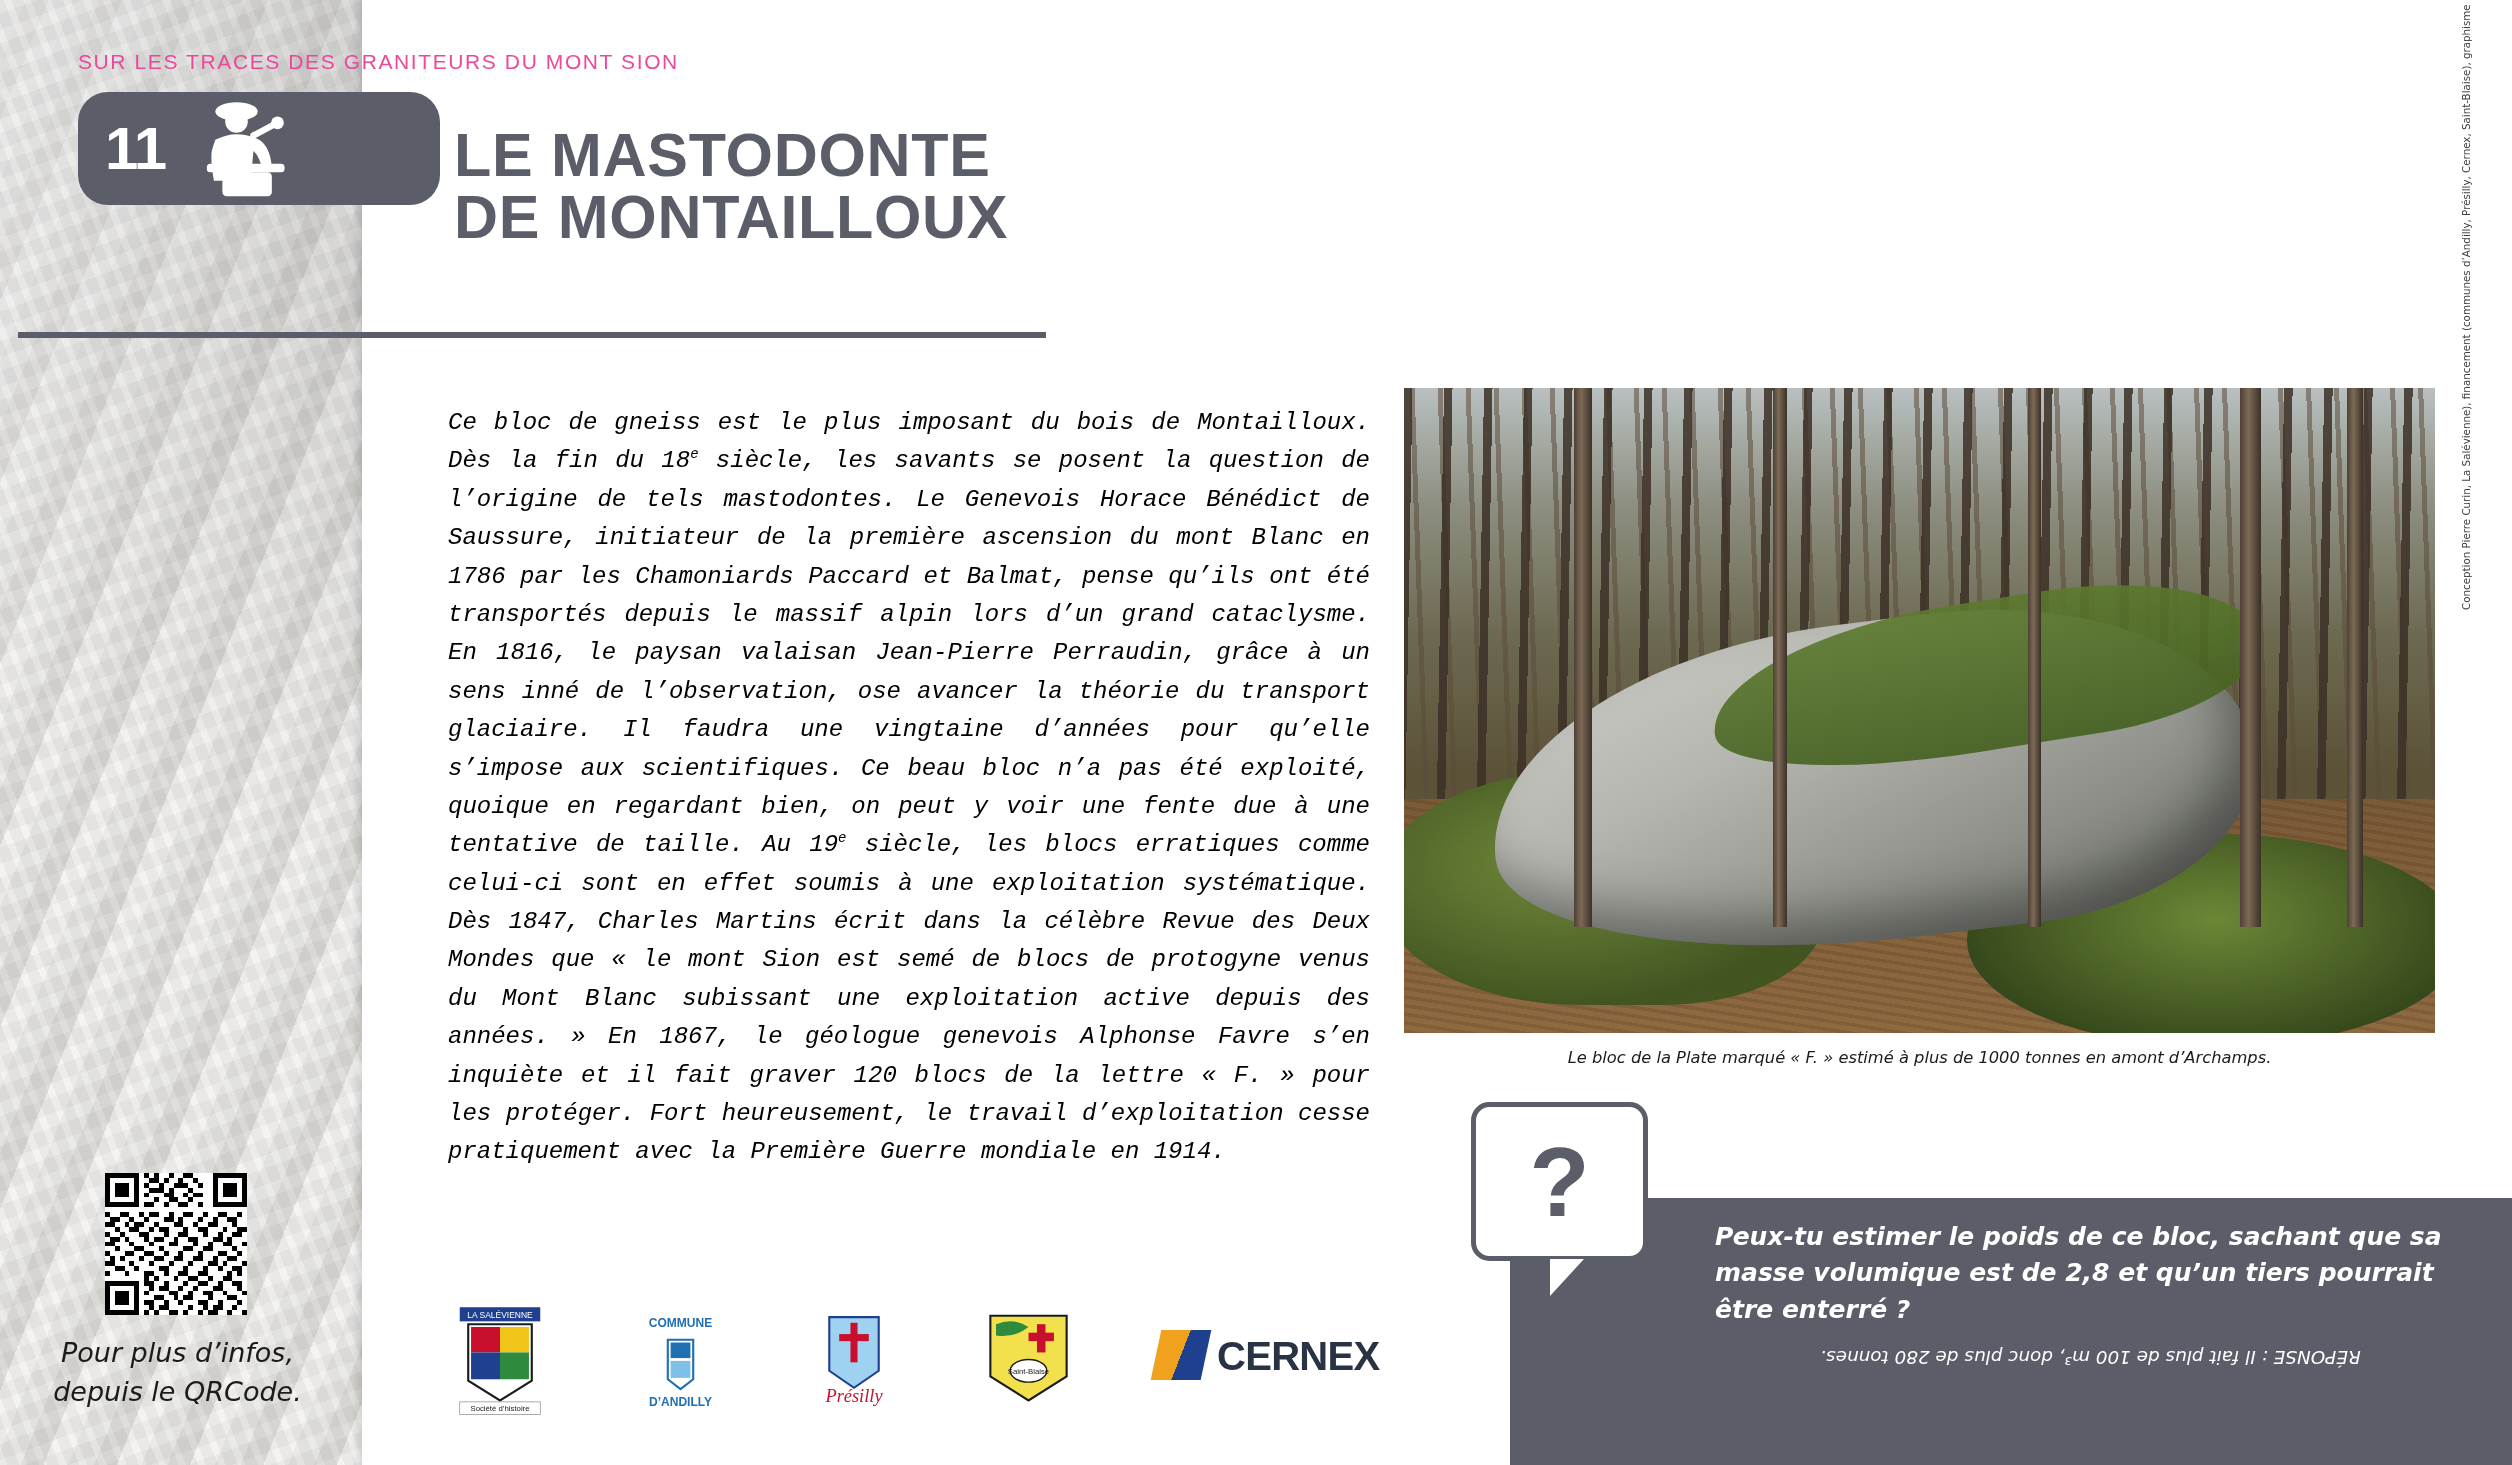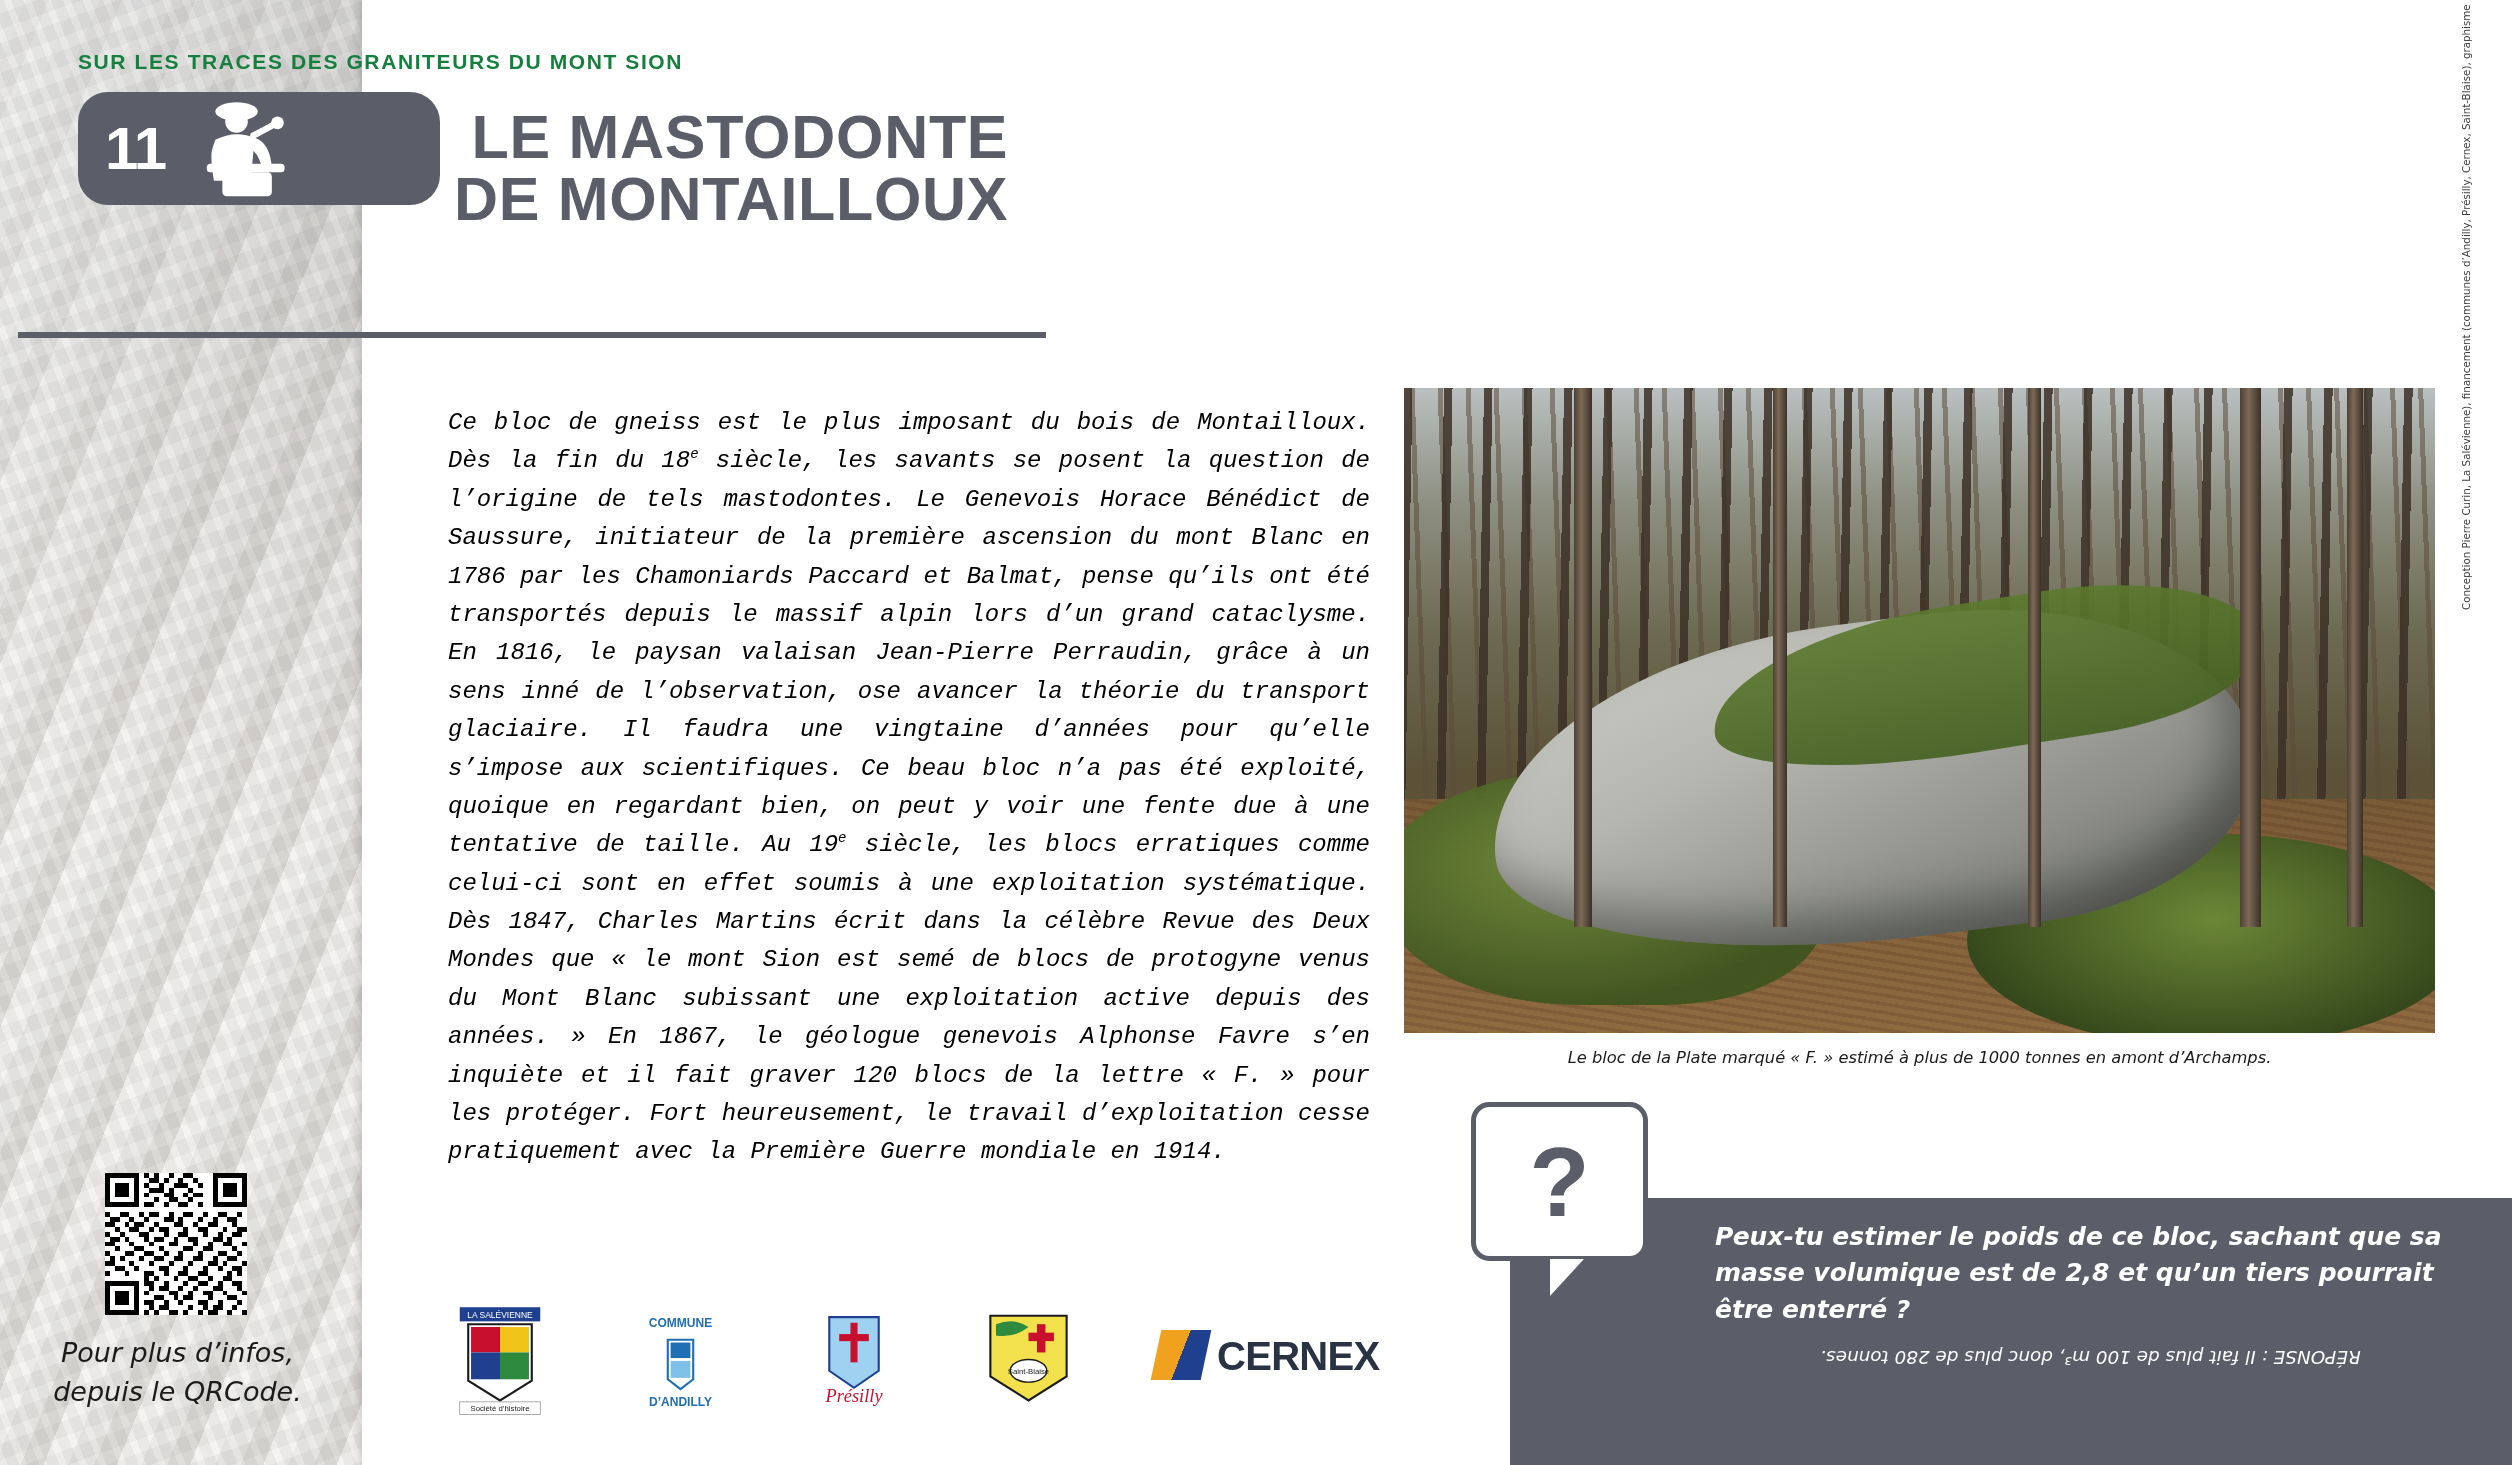--- a/index.html
+++ b/index.html
@@ -31,46 +31,45 @@
     opacity:.85;
   }
   .stone-col .edge-dark{
     position:absolute; right:0; top:0; width:10px; height:100%;
     background: linear-gradient(90deg, rgba(0,0,0,0.0), rgba(0,0,0,0.10));
   }
 
   
   .kicker{
     position:absolute; left:78px; top:50px;
-    font-size:21px; font-weight:bold; letter-spacing:1.6px;
-    color:#15803d;
+    font-size:21px; font-weight:normal; letter-spacing:1.6px;
+    color:#ec4899;
   }
   .badge{
     position:absolute; left:78px; top:92px;
     width:362px; height:113px;
     background:#5b5d68;
     border-radius:30px;
     display:flex; align-items:center;
   }
   .badge-num{
     font-size:60px; font-weight:bold; color:#ffffff;
     margin-left:27px; line-height:1; letter-spacing:-1.4px;
     font-family:"Liberation Sans", sans-serif;
   }
   .badge-figure{
     position:relative; width:128px; height:106px; margin-left:15.6px;
   }
   .badge-figure svg{ position:absolute; left:0; top:0; }
 
   .title{
-    position:absolute; left:454px; top:106px;
+    position:absolute; left:454px; top:124px;
     color:#5b5d68;
     font-size:61px; font-weight:bold; line-height:1.02;
     letter-spacing:0.7px;
-    text-align:right;
   }
   .title .l2{ display:block; }
 
   .rule{
     position:absolute; left:17.7px; top:332px; width:1028px; height:6.4px;
     background:#5b5d68;
   }
 
   
   .body-text{

